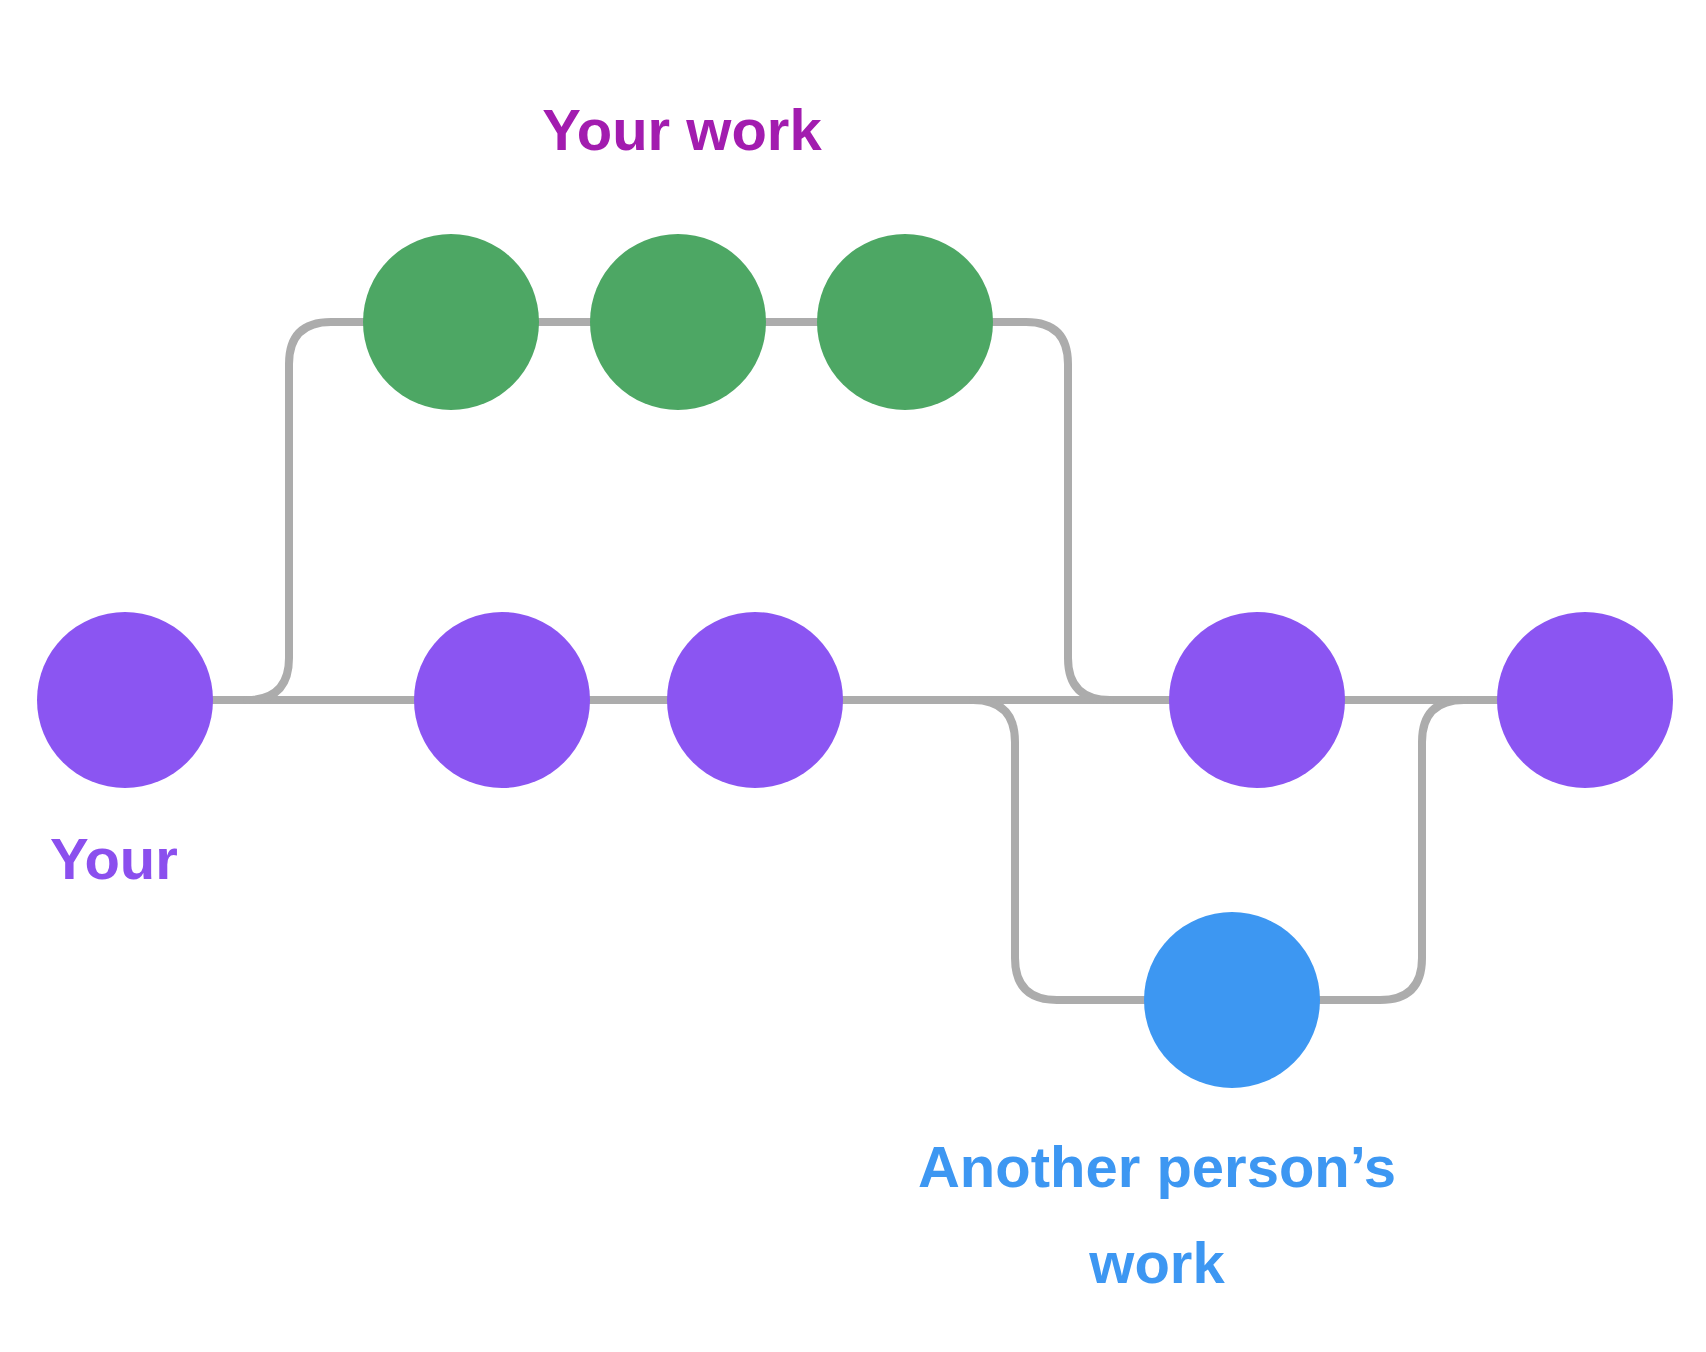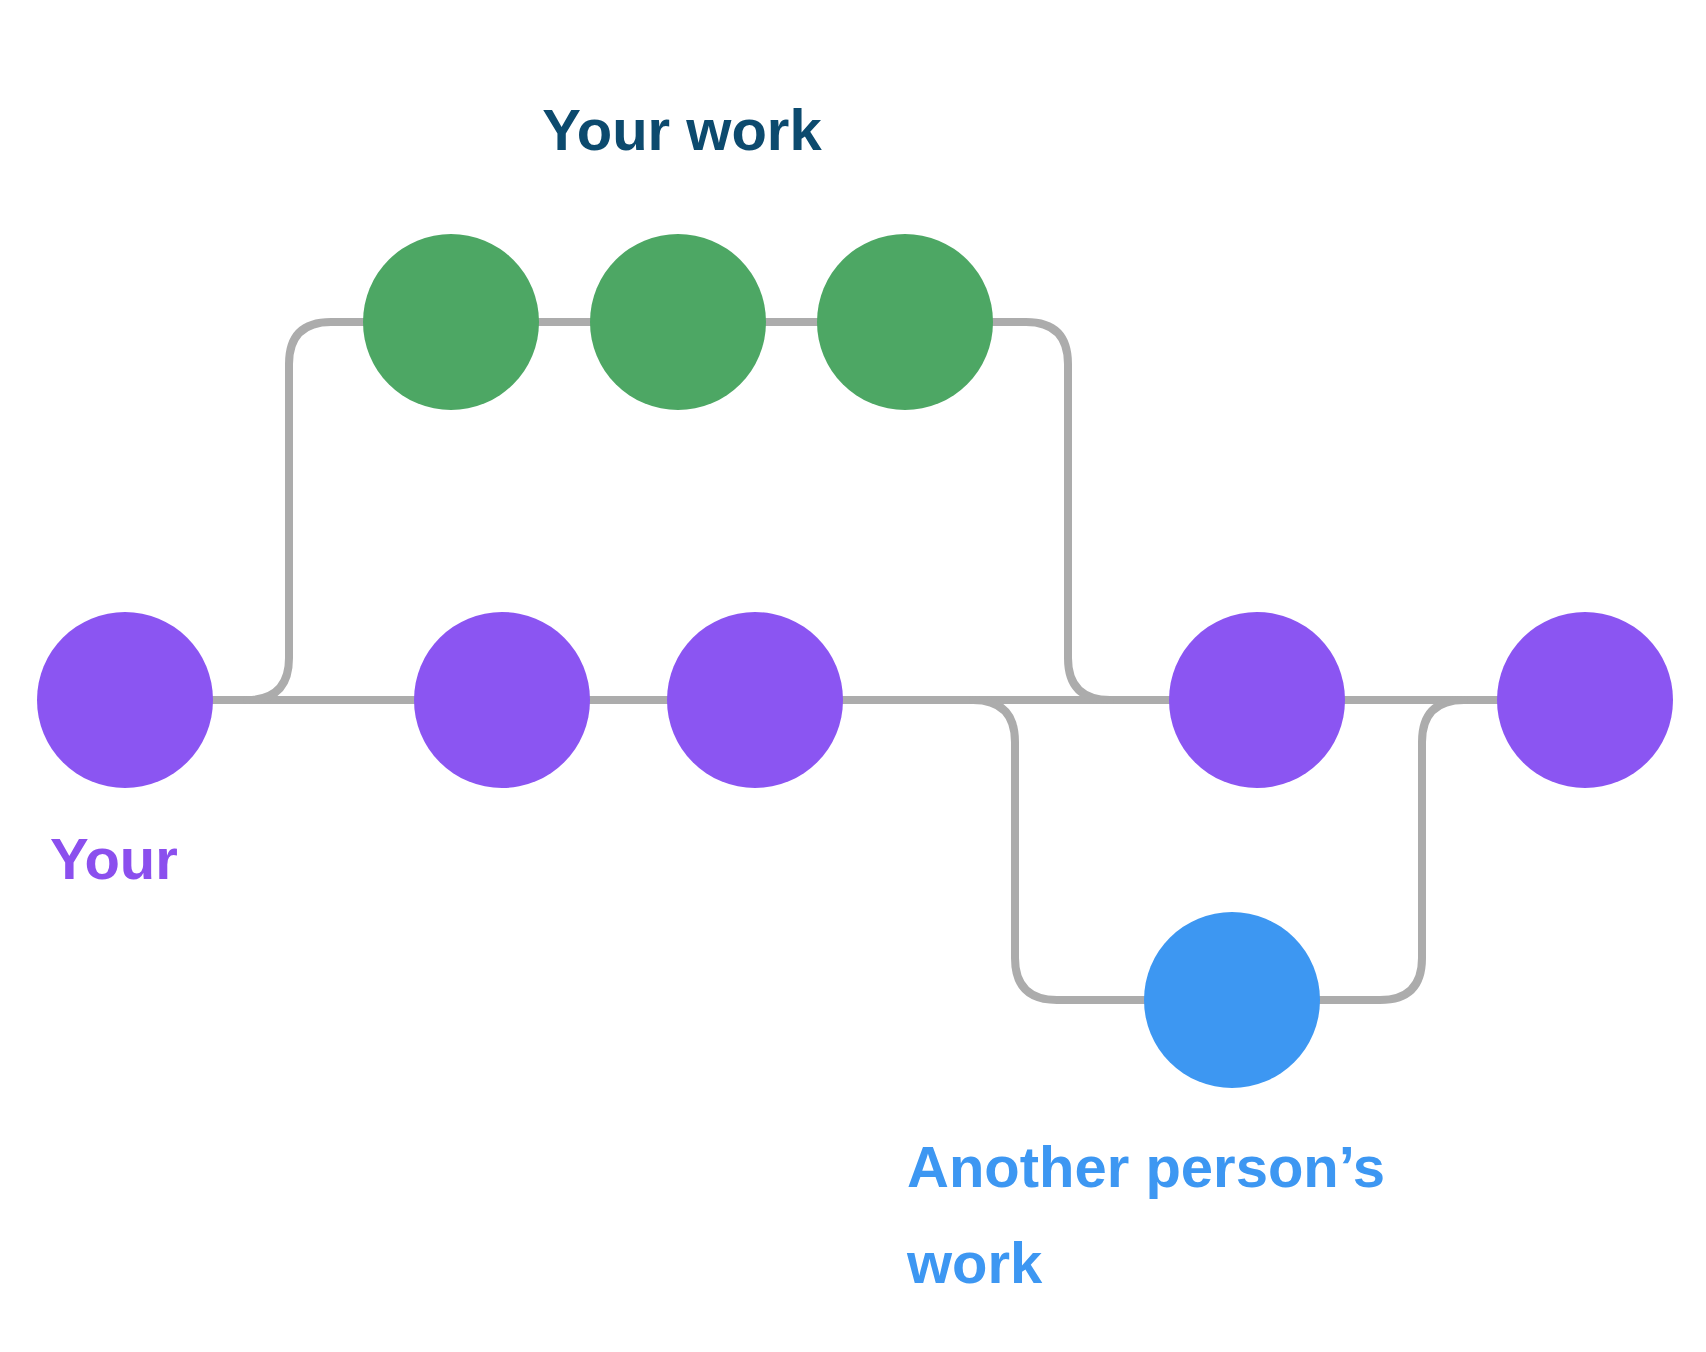--- a/index.html
+++ b/index.html
@@ -22,20 +22,21 @@
     transform:translateX(-50%);
   }
   .label-main{
     left:50px;top:830px;
   }
   .label-another{
     left:1157px;top:1119px;
     transform:translateX(-50%);
     width:500px;
     white-space:normal;
+    text-align:center;
     line-height:1.65;
   }
 </style>
 </head>
 <body>
 
 <div id="stage">
 
   <svg id="graph" width="1706" height="1352" viewBox="0 0 1706 1352" xmlns="http://www.w3.org/2000/svg">
 
@@ -50,19 +51,19 @@
         <circle cx="755" cy="700" r="88" fill="#8b55f2"></circle>
         <circle cx="1257" cy="700" r="88" fill="#8b55f2"></circle>
         <circle cx="1585" cy="700" r="88" fill="#8b55f2"></circle>
         <circle cx="451" cy="322" r="88" fill="#4da764"></circle>
         <circle cx="678" cy="322" r="88" fill="#4da764"></circle>
         <circle cx="905" cy="322" r="88" fill="#4da764"></circle>
         <circle cx="1232" cy="1000" r="88" fill="#3d97f2"></circle>
       </g>
   </svg>
 
-  <div class="label label-your-work" style="color: #0c4a6e;">Your work</div>
+  <div class="label label-your-work" style="color: #a21caf;">Your work</div>
 
   <div class="label label-main" style="color: rgb(139, 79, 238);">Your</div>
 
   <div class="label label-another" style="color: rgb(61, 151, 242);">Another person’s work</div>
 
 </div>
 
 </body></html>

